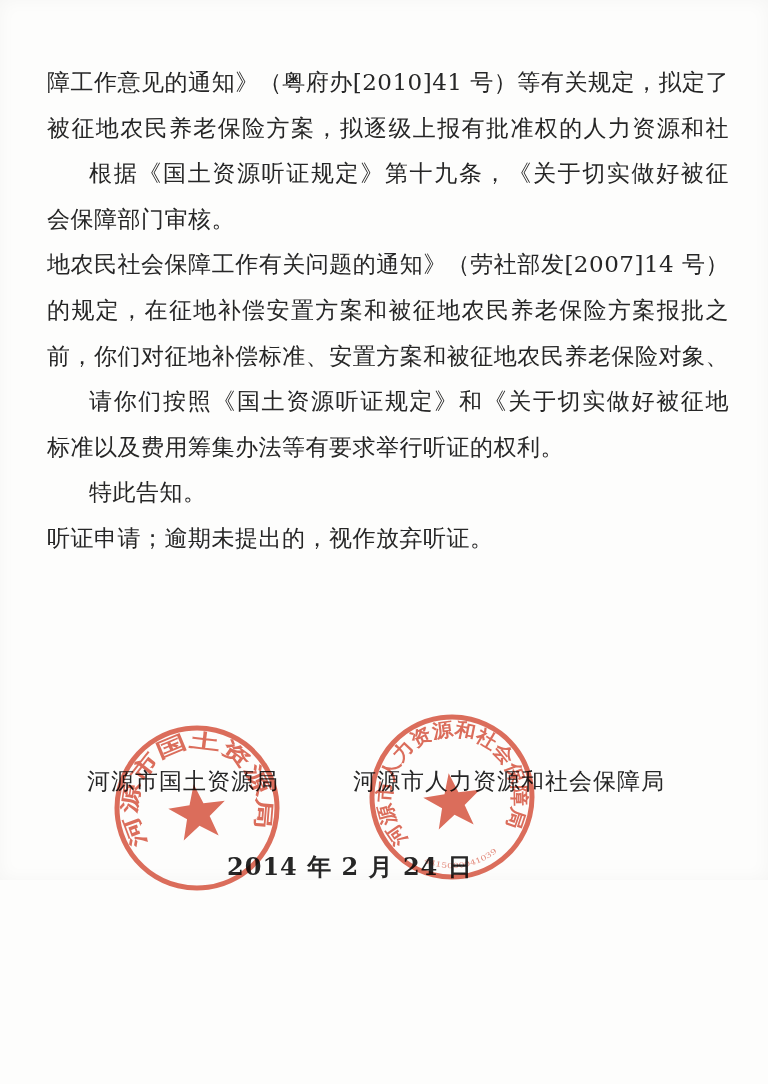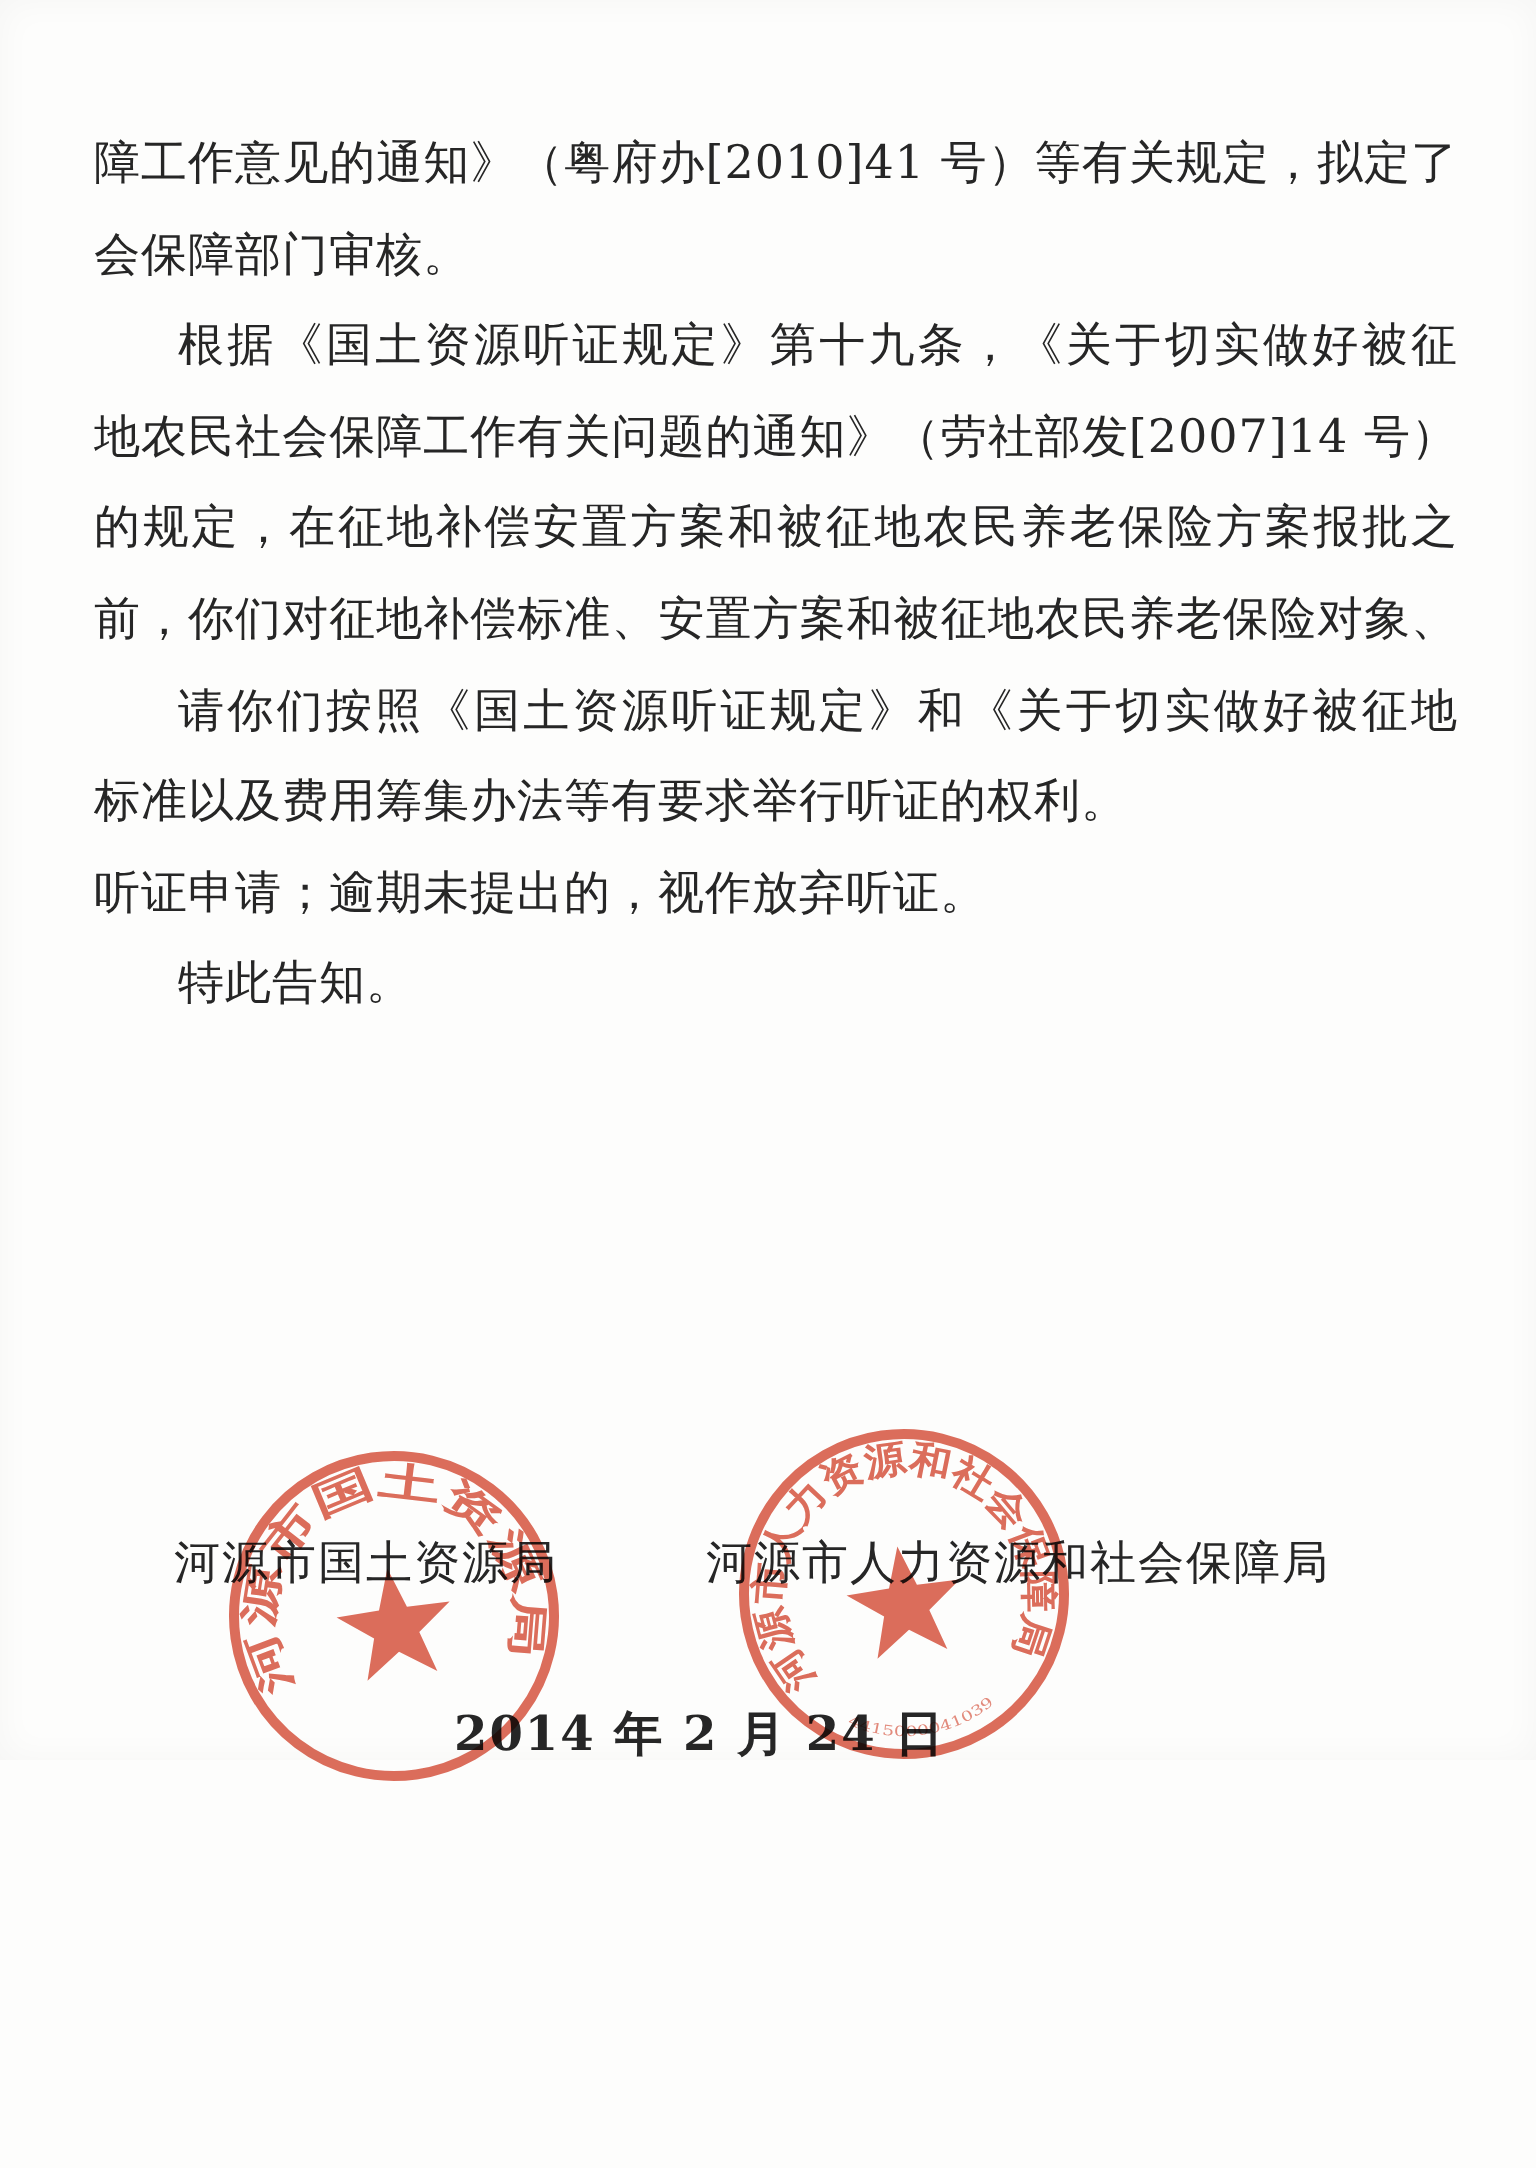--- a/index.html
+++ b/index.html
@@ -61,32 +61,33 @@
   .stamp-right { left: 361px; top: 706px; }
   .seal-text { font-family: "DejaVu Serif", "Liberation Serif", serif; font-weight: bold; }
 </style>
 </head>
 <body>
 
 <div class="page">
 
   <div class="body-text">
     <div class="line fill">障工作意见的通知》（粤府办[2010]41 号）等有关规定，拟定了</div>
+    <div class="line fill">被征地农民养老保险方案，拟逐级上报有批准权的人力资源和社</div>
+    <div class="line fill indent">根据《国土资源听证规定》第十九条，《关于切实做好被征</div>
+
     <div class="line">会保障部门审核。</div>
-
-    <div class="line fill indent">根据《国土资源听证规定》第十九条，《关于切实做好被征</div>
     <div class="line fill">地农民社会保障工作有关问题的通知》（劳社部发[2007]14 号）</div>
     <div class="line fill">的规定，在征地补偿安置方案和被征地农民养老保险方案报批之</div>
     <div class="line fill">前，你们对征地补偿标准、安置方案和被征地农民养老保险对象、</div>
     <div class="line fill indent">请你们按照《国土资源听证规定》和《关于切实做好被征地</div>
 
     <div class="line">标准以及费用筹集办法等有要求举行听证的权利。</div>
+    <div class="line indent">特此告知。</div>
+
     <div class="line">听证申请；逾期未提出的，视作放弃听证。</div>
-
-    <div class="line indent">特此告知。</div>
   </div>
 
   <div class="signature sig-left">河源市国土资源局</div>
   <div class="signature sig-right">河源市人力资源和社会保障局</div>
 
   <div class="date-line">2014 年 2 月 24 日</div>
 
   <svg class="stamp stamp-left" width="182" height="182" viewBox="-91 -91 182 182" aria-hidden="true">
     <g transform="rotate(-8)">
       <circle r="80" fill="none" stroke="#d6503b" stroke-width="5"></circle>

